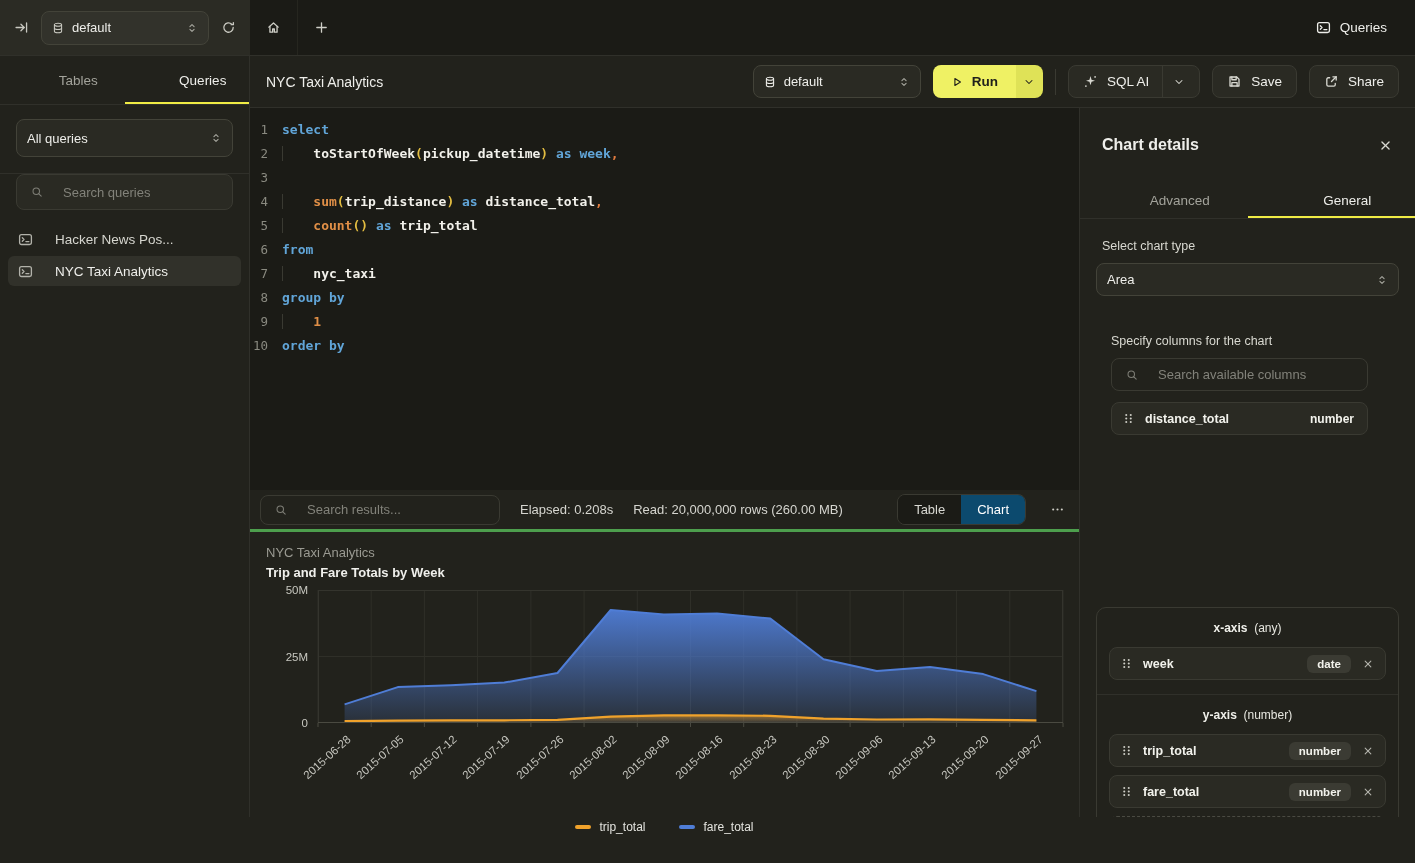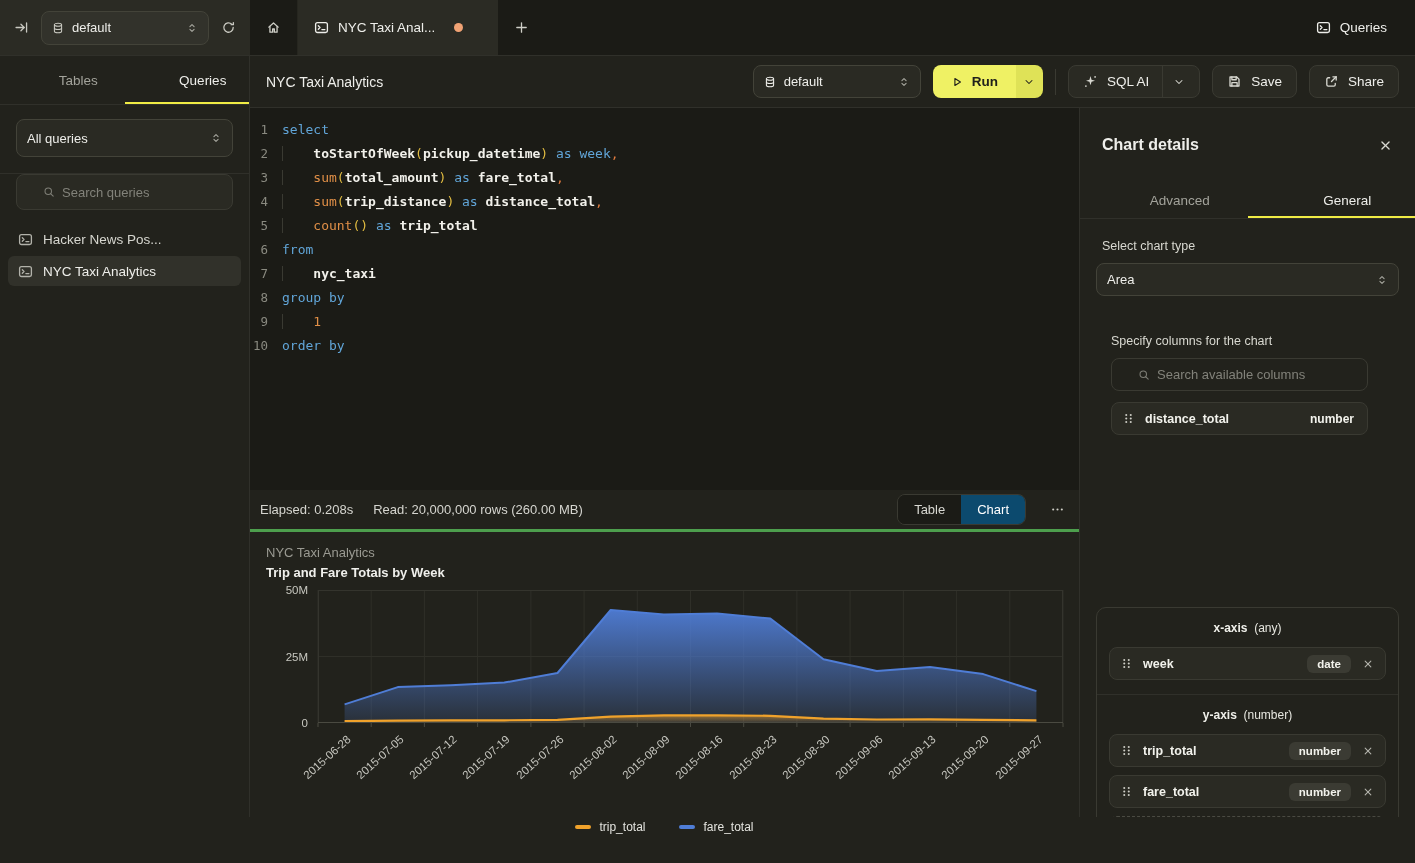--- a/index.html
+++ b/index.html
@@ -47,26 +47,26 @@
   .side-tabs{height:49px;display:flex;flex:none;border-bottom:1px solid var(--border-soft);}
   .stab{flex:1;display:flex;align-items:center;justify-content:center;font-size:13.5px;color:#a3a39b;cursor:pointer;padding-left:32px;}
   .stab.on{color:var(--txt);box-shadow:inset 0 -2px 0 var(--underline);}
   .side-pad{padding:14px 16px 16px;}
   .filter-select{width:100%;height:38px;background:#2a2a23;}
   .hdiv{height:1px;background:var(--border-soft);}
   .nq{margin:16px 16px 14px;height:36px;display:flex;border-radius:8px;overflow:hidden;cursor:pointer;}
   .nq-main{flex:1;background:var(--yellow);display:flex;align-items:center;justify-content:center;gap:8px;color:#21211b;font-size:13.5px;font-weight:bold;}
   .nq-main .ic{stroke-width:1.6;}
   .nq-chev{width:28px;background:var(--yellow2);display:flex;align-items:center;justify-content:center;color:#21211b;border-left:1px solid #c9cc4e;}
-  .input{display:flex;align-items:center;gap:7px;background:#29291F00;border:1px solid var(--border);border-radius:8px;height:36px;padding:0 26px;color:var(--txt-faint);}
+  .input{display:flex;align-items:center;gap:20px;background:#29291F00;border:1px solid var(--border);border-radius:8px;height:36px;padding:0 14px;color:var(--txt-faint);}
   .input input{border:none;outline:none;background:transparent;color:var(--txt);font-size:13px;width:100%;}
   .input input::placeholder{color:#82827a;}
   .side-search{margin:0 16px 14px;background:#2a2a23;}
   .qlist{display:flex;flex-direction:column;gap:2px;padding:0 8px;}
-  .qitem{display:flex;align-items:center;gap:10px;height:30px;padding:0 10px;border-radius:6px;font-size:13.5px;color:#d6d6cf;cursor:pointer;}
+  .qitem{display:flex;align-items:center;gap:22px;height:30px;padding:0 10px;border-radius:6px;font-size:13.5px;color:#d6d6cf;cursor:pointer;}
   .qitem .ic{color:#b2b2aa;}
   .qitem.sel{background:#31312a;color:var(--txt);}
 
   .col-right{flex:1;display:flex;flex-direction:column;min-width:0;}
   
   .toolbar{height:52px;flex:none;display:flex;align-items:center;gap:12px;padding:0 16px;background:var(--bg-panel);border-bottom:1px solid var(--border-soft);}
   .tb-title{font-size:14px;color:var(--txt);}
   .toolbar .select{height:33px;width:168px;background:#2a2a23;}
   .run{display:flex;height:33px;border-radius:8px;overflow:hidden;cursor:pointer;}
   .run-main{display:flex;align-items:center;gap:9px;background:var(--yellow);color:#21211b;padding:0 18px;font-size:13.5px;font-weight:bold;}
@@ -77,21 +77,21 @@
   .btn .ic{color:#d8d8d1;}
   .btn-chev{display:flex;align-items:center;border-left:1px solid var(--border);padding-left:10px;margin-left:4px;color:#b9b9b1;align-self:stretch;}
 
   
   .row-content{flex:1;display:flex;min-height:0;}
   .center{flex:1;display:flex;flex-direction:column;min-width:0;}
   .editor{height:382px;flex:none;background:var(--bg-darkest);padding-top:10px;font-family:"DejaVu Sans Mono",monospace;cursor:text;overflow:hidden;}
   .eline{display:flex;height:24px;line-height:24px;font-size:13px;}
   .ln{width:28px;text-align:right;padding-right:10px;color:#8a8a80;font-size:12.5px;flex:none;font-family:"DejaVu Sans Mono",monospace;}
   .code{white-space:pre;padding-left:4px;font-family:"DejaVu Sans Mono",monospace;}
-  .code span{font-family:"DejaVu Sans Mono",monospace;}
+  .code span{font-family:"DejaVu Sans Mono",monospace;font-weight:bold;}
   .indent{box-shadow:inset 1px 0 0 #3a3a32;}
   .tok-kw{color:#61a5d8;}
   .tok-fn{color:#e08f47;}
   .tok-pa{color:#e3bd41;}
   .tok-pu{color:#e07b3f;}
   .tok-nu{color:#e08f47;}
   .tok-id{color:#f2f1eb;font-weight:bold;}
 
   
   .results-bar{height:39px;flex:none;display:flex;align-items:center;gap:20px;padding:0 10px 0 10px;background:var(--bg-panel);}
@@ -173,29 +173,20 @@
           <path d="M13.2 2.7v2.3h-2.3"></path>
         </svg>
     </div>
     <div class="tabstrip">
       <div class="home-tab">
         <svg class="ic" viewBox="0 0 16 16">
             <path d="M3 7.6L8 3.2l5 4.4"></path>
             <path d="M4.2 6.8V13h2.9V9.6h1.8V13h2.9V6.8"></path>
           </svg>
       </div>
-      <div class="query-tab">
-        <svg class="ic" viewBox="0 0 16 16">
-            <rect x="1.7" y="2.7" width="12.6" height="10.6" rx="2"></rect>
-            <path d="M4.6 6.2l1.8 1.8-1.8 1.8"></path>
-            <path d="M8.4 10.2h3.2"></path>
-          </svg>
-        <span>NYC Taxi Anal...</span>
-        <span class="tab-dot"></span>
-      </div>
       <div class="tab-add">
         <svg class="ic" viewBox="0 0 16 16">
             <path d="M8 3v10"></path>
             <path d="M3 8h10"></path>
           </svg>
       </div>
       <div class="spacer"></div>
       <div class="queries-link">
         <svg class="ic" viewBox="0 0 16 16">
             <rect x="1.7" y="2.7" width="12.6" height="10.6" rx="2"></rect>
@@ -317,21 +308,20 @@
               <div class="eline">
                 <span class="ln">1</span>
                 <span class="code"><span class="tok-kw">select</span></span>
               </div>
               <div class="eline">
                 <span class="ln">2</span>
                 <span class="code"><span class="indent">    </span><span class="tok-id">toStartOfWeek</span><span class="tok-pa">(</span><span class="tok-id">pickup_datetime</span><span class="tok-pa">)</span><span class="tok-kw"> as week</span><span class="tok-pu">,</span></span>
               </div>
               <div class="eline">
                 <span class="ln">3</span>
-                <span class="code"><span class="indent">    </span><span class="tok-fn">sum</span><span class="tok-pa">(</span><span class="tok-id">total_amount</span><span class="tok-pa">)</span><span class="tok-kw"> as </span><span class="tok-id">fare_total</span><span class="tok-pu">,</span></span>
               </div>
               <div class="eline">
                 <span class="ln">4</span>
                 <span class="code"><span class="indent">    </span><span class="tok-fn">sum</span><span class="tok-pa">(</span><span class="tok-id">trip_distance</span><span class="tok-pa">)</span><span class="tok-kw"> as </span><span class="tok-id">distance_total</span><span class="tok-pu">,</span></span>
               </div>
               <div class="eline">
                 <span class="ln">5</span>
                 <span class="code"><span class="indent">    </span><span class="tok-fn">count</span><span class="tok-pa">()</span><span class="tok-kw"> as </span><span class="tok-id">trip_total</span></span>
               </div>
               <div class="eline">
@@ -350,20 +340,27 @@
                 <span class="ln">9</span>
                 <span class="code"><span class="indent">    </span><span class="tok-nu">1</span></span>
               </div>
               <div class="eline">
                 <span class="ln">10</span>
                 <span class="code"><span class="tok-kw">order by</span></span>
               </div>
             </div>
 
           <div class="results-bar">
+            <div class="input results-search">
+              <svg class="ic ic-sm" viewBox="0 0 16 16">
+                  <circle cx="7" cy="7" r="4.3"></circle>
+                  <path d="M10.4 10.4L13.6 13.6"></path>
+                </svg>
+              <input placeholder="Search results..." style="">
+            </div>
             <span class="meta">Elapsed: 0.208s</span>
             <span class="meta">Read: 20,000,000 rows (260.00 MB)</span>
             <div class="spacer"></div>
             <div class="toggle" id="view-toggle">
                 <div class="tseg">Table</div>
                 <div class="tseg on">Chart</div>
               </div>
             <span class="more">
               <svg class="ic" viewBox="0 0 16 16">
                   <circle class="f" cx="3.4" cy="8" r="1.15"></circle>

